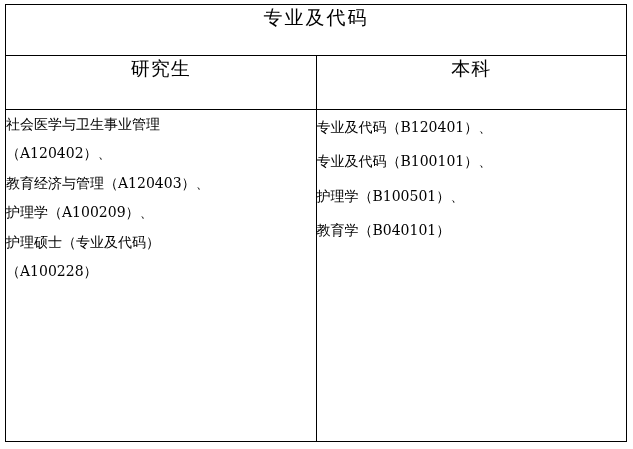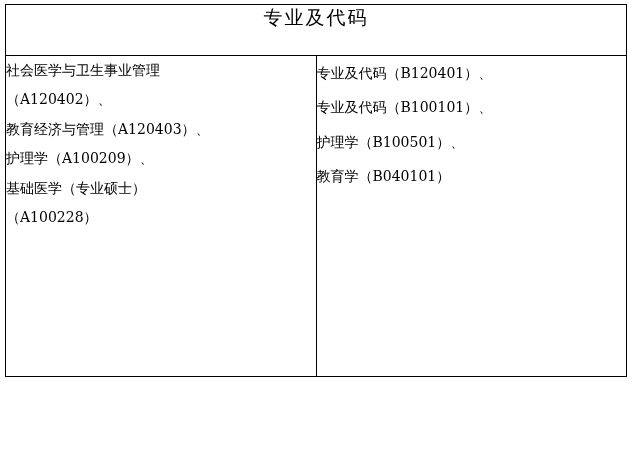--- a/index.html
+++ b/index.html
@@ -16,21 +16,21 @@
   }
   .page {
     position: relative;
     width: 633px;
     height: 449px;
     box-sizing: border-box;
     padding: 4px 5px 5px 5px;
   }
   table.major-table {
     width: 622px;
-    height: 373px;
+    height: 438px;
     border-collapse: collapse;
     table-layout: fixed;
     padding-left: 8px;
   }
   table.major-table td {
     border: 1px solid #000000;
     vertical-align: top;
     padding: 0;
   }
   .title-cell {
@@ -68,26 +68,30 @@
 </head>
 <body>
 
 <div class="page">
   <table class="major-table">
     <tbody>
       <tr>
         <td class="title-cell" colspan="2">专业及代码</td>
       </tr>
       <tr>
+        <td class="header-cell col-left">研究生</td>
+        <td class="header-cell col-right">本科</td>
+      </tr>
+      <tr>
         <td class="body-cell left col-left">
           <div class="line">社会医学与卫生事业管理</div>
           <div class="line">（A120402）、</div>
           <div class="line">教育经济与管理（A120403）、</div>
           <div class="line">护理学（A100209）、</div>
-          <div class="line">基础医学（专业硕士）</div>
+          <div class="line">护理硕士（专业及代码）</div>
           <div class="line">（A100228）</div>
         </td>
         <td class="body-cell right col-right">
           <div class="line">专业及代码（B120401）、</div>
           <div class="line">专业及代码（B100101）、</div>
           <div class="line">护理学（B100501）、</div>
           <div class="line">教育学（B040101）</div>
         </td>
       </tr>
     </tbody>

